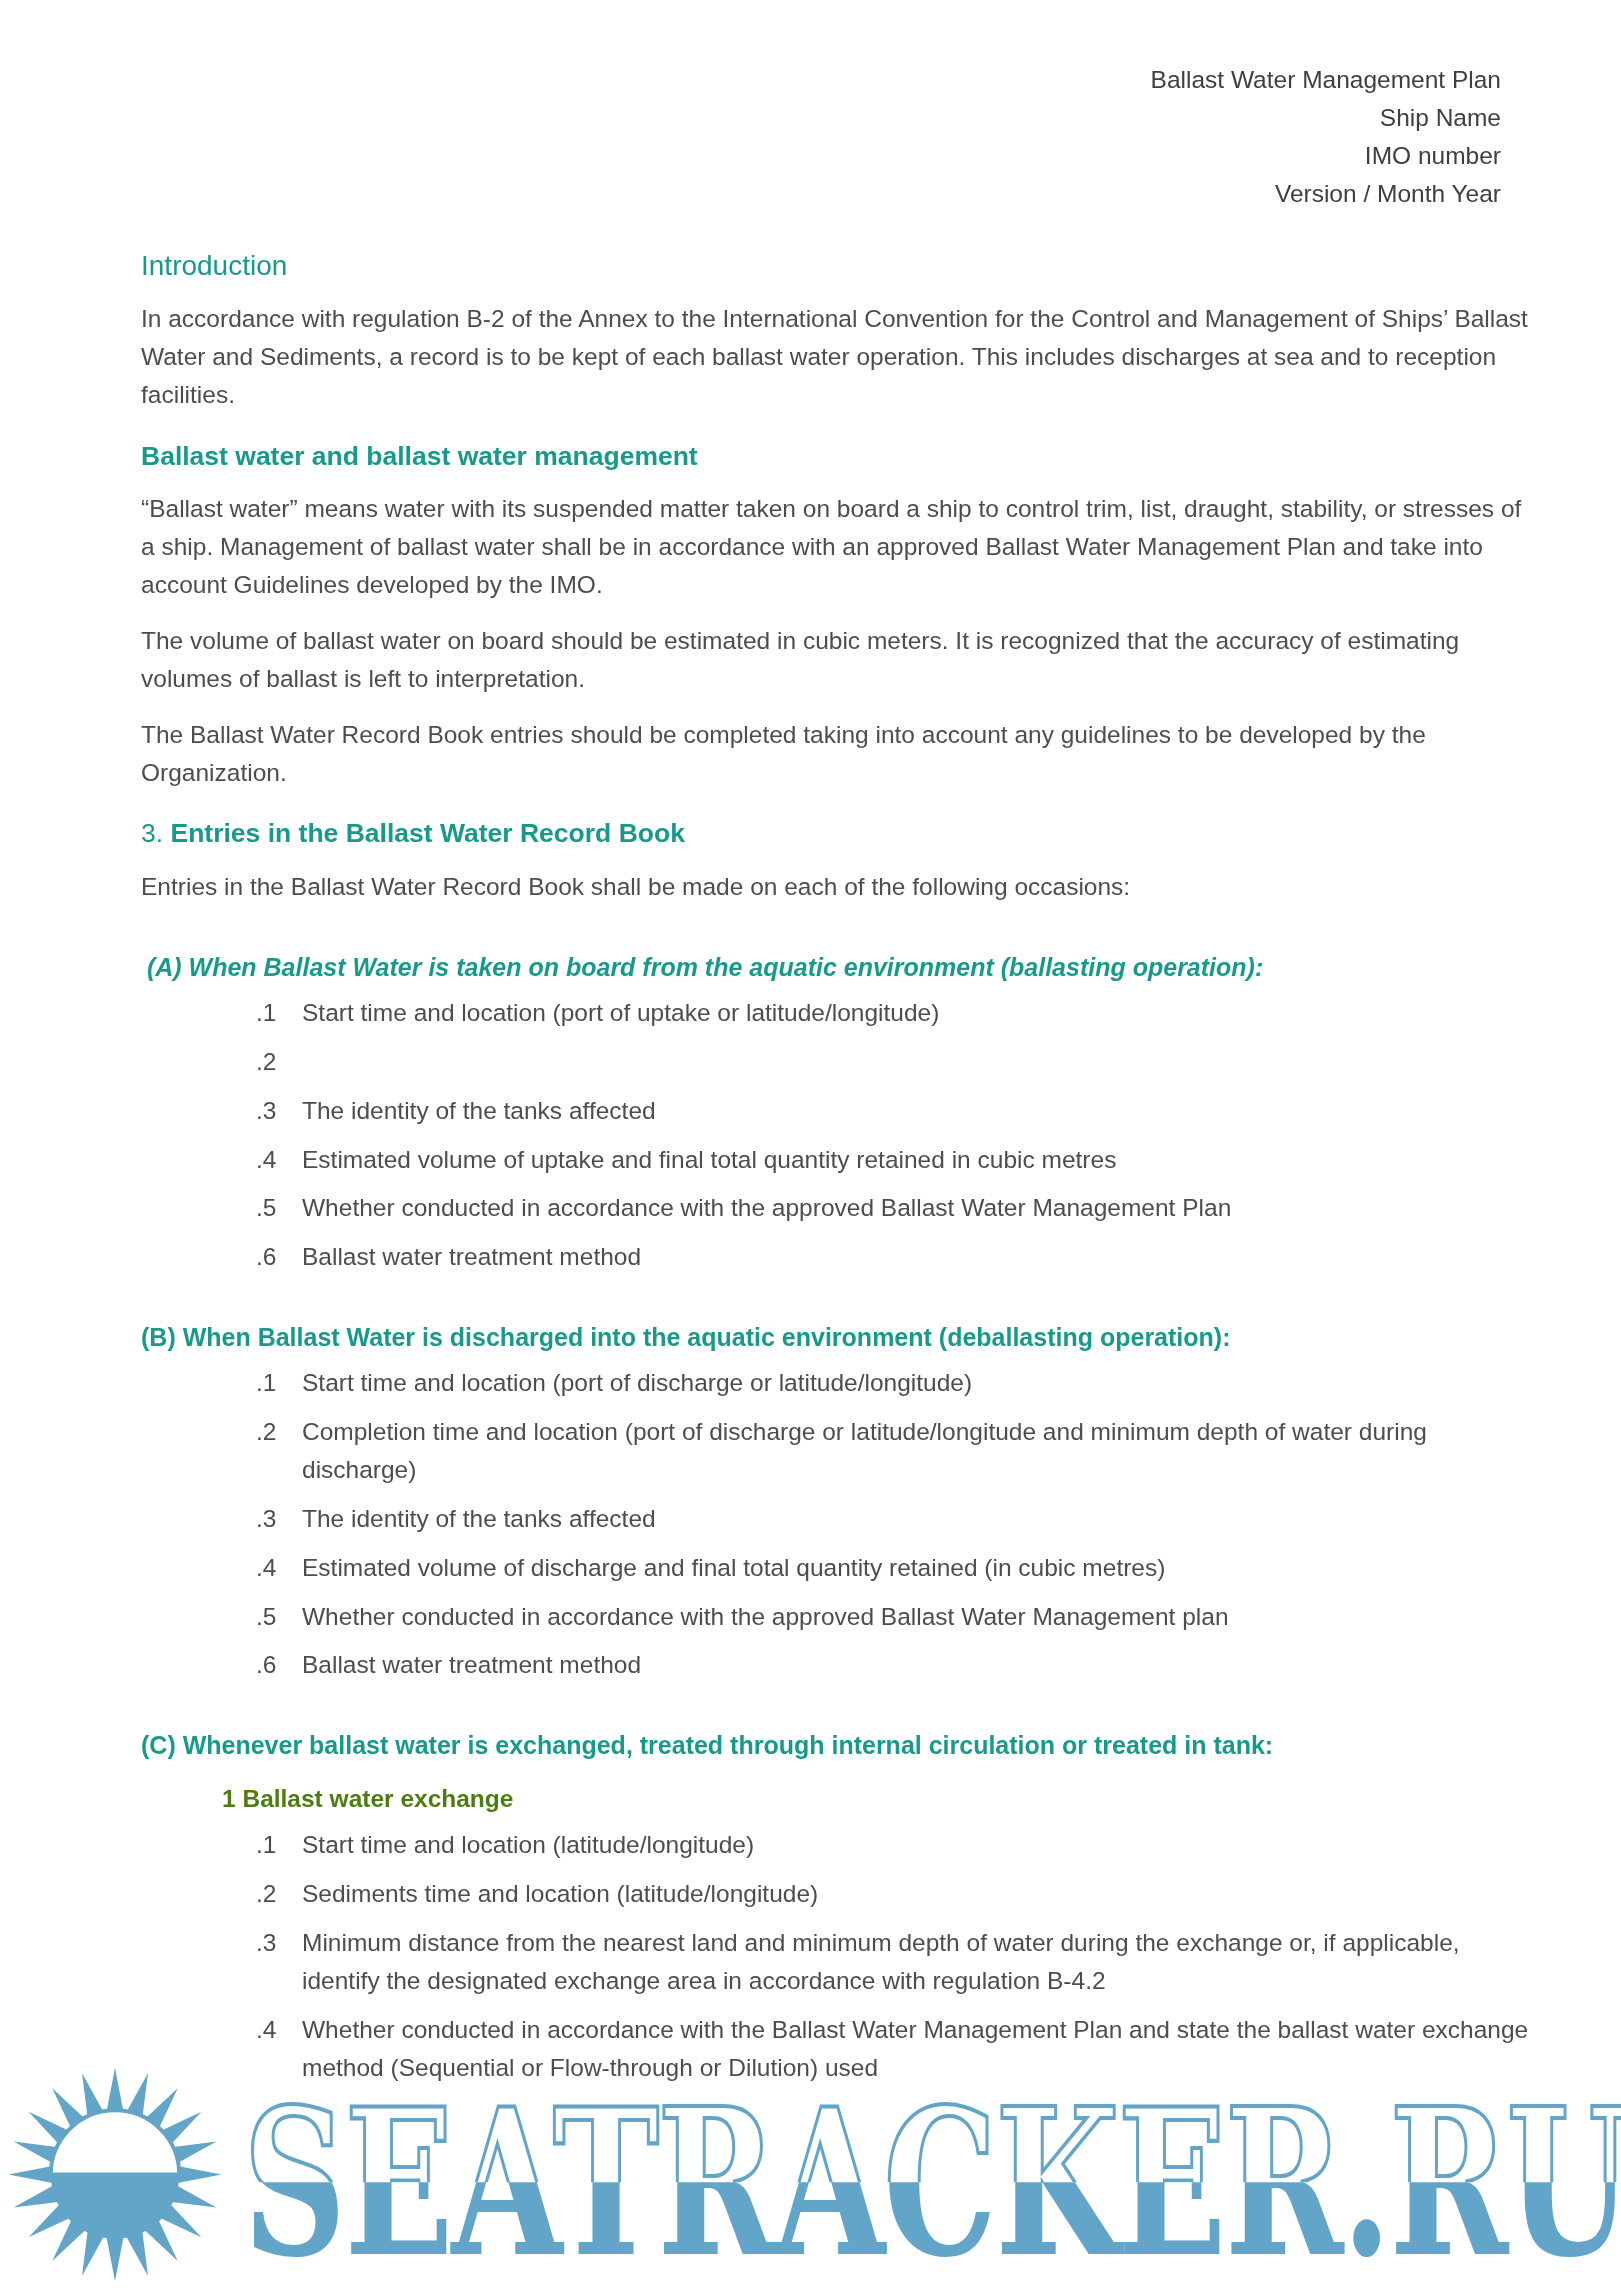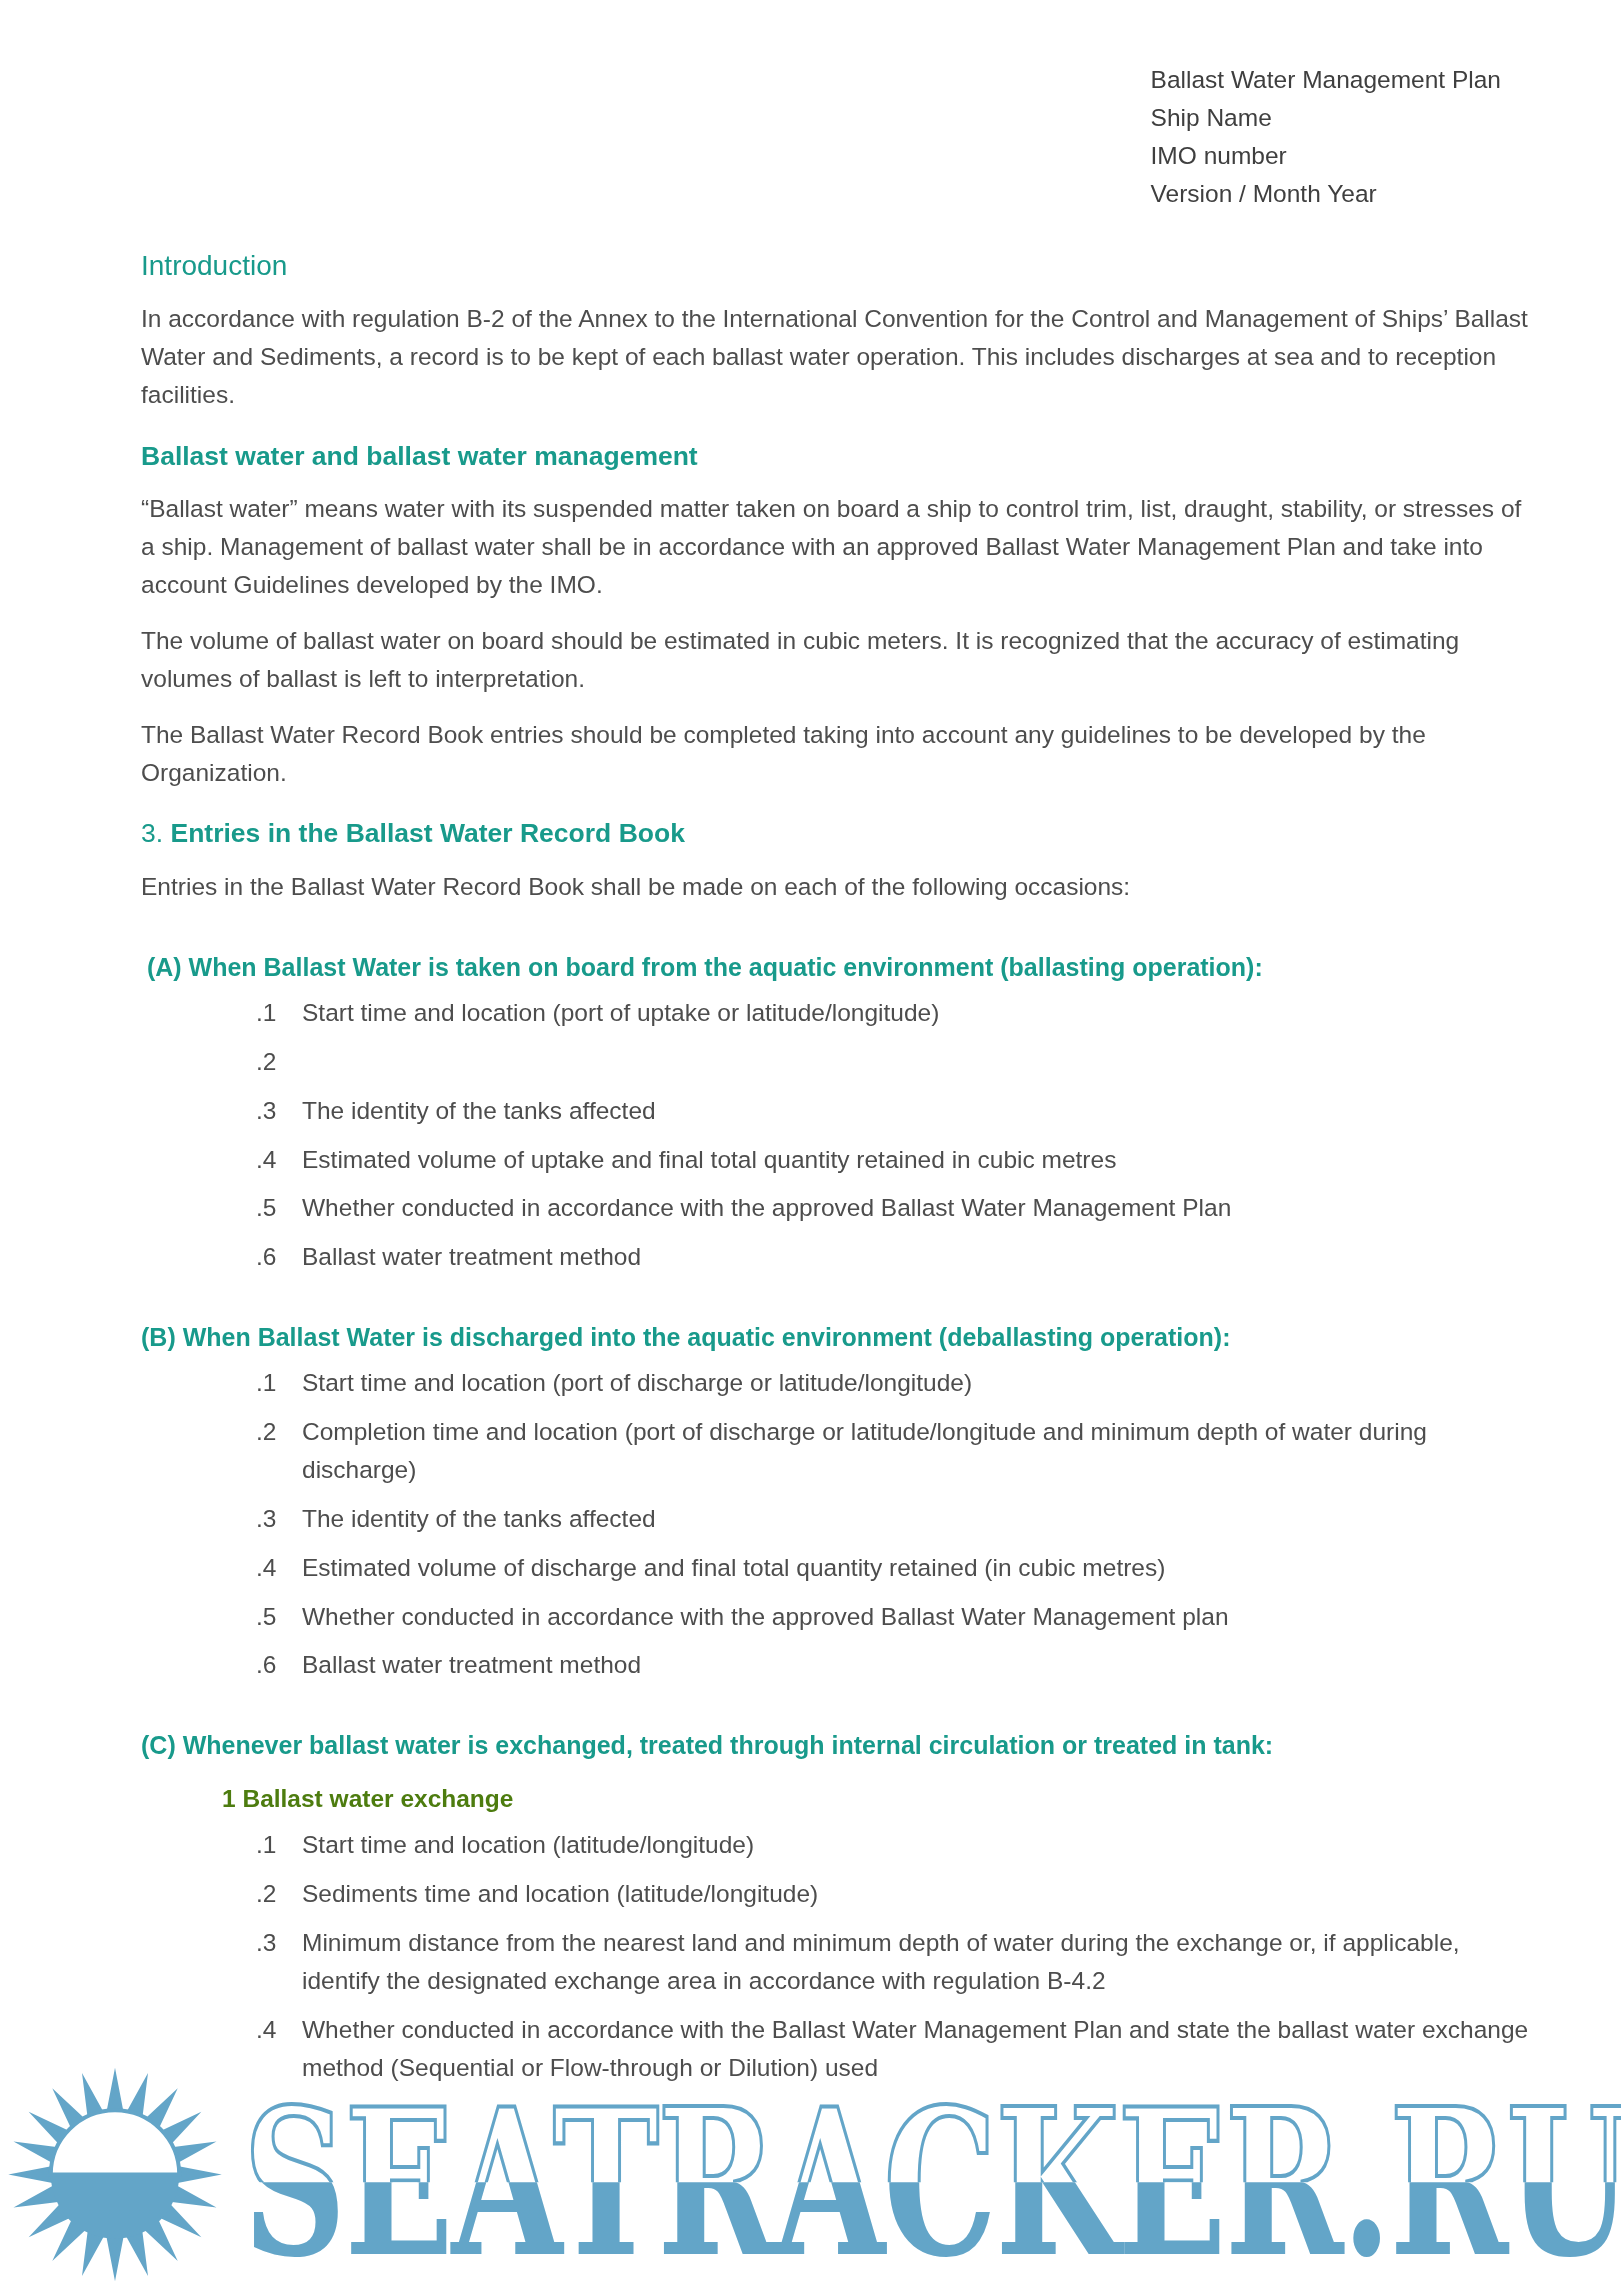--- a/index.html
+++ b/index.html
@@ -7,20 +7,21 @@
     position:relative;
     width:1621px;height:2293px;
     background:#ffffff;
     overflow:hidden;
     font-family:"Liberation Sans",sans-serif;
     color:#4d4d4d;
   }
   .doc-header{
     position:absolute;
     top:61px;right:120px;
+    text-align:right;
     font-size:24.5px;line-height:38px;
     color:#3f3f3f;
   }
   .content{
     position:absolute;
     left:105px;top:4px;
     width:1397px;
     margin-left:36px;
   }
   .content p{
@@ -36,21 +37,21 @@
     font-size:26.5px;font-weight:700;
     color:#189a8b;
     margin:25.5px 0 0 0;line-height:1.25;
   }
   h2.h-numbered .h-num{font-weight:400;}
   h3.h-section{
     font-size:25px;font-weight:700;
     color:#189a8b;
     margin:45px 0 0 0;line-height:1.3;
   }
-  h3.h-section.first{margin-top:45px;padding-left:5.9px;}
+  h3.h-section.first{margin-top:45px;padding-left:5.9px;font-style:italic;}
   h4.h-sub{
     font-size:24.5px;font-weight:700;
     color:#4d7c0f;
     margin:21.6px 0 0 81px;line-height:1.3;
   }
   ul.entry-list{list-style:none;margin:0;padding:0;}
   ul.entry-list li{
     display:flex;
     margin-top:10.8px;
     font-size:24.5px;line-height:38px;

